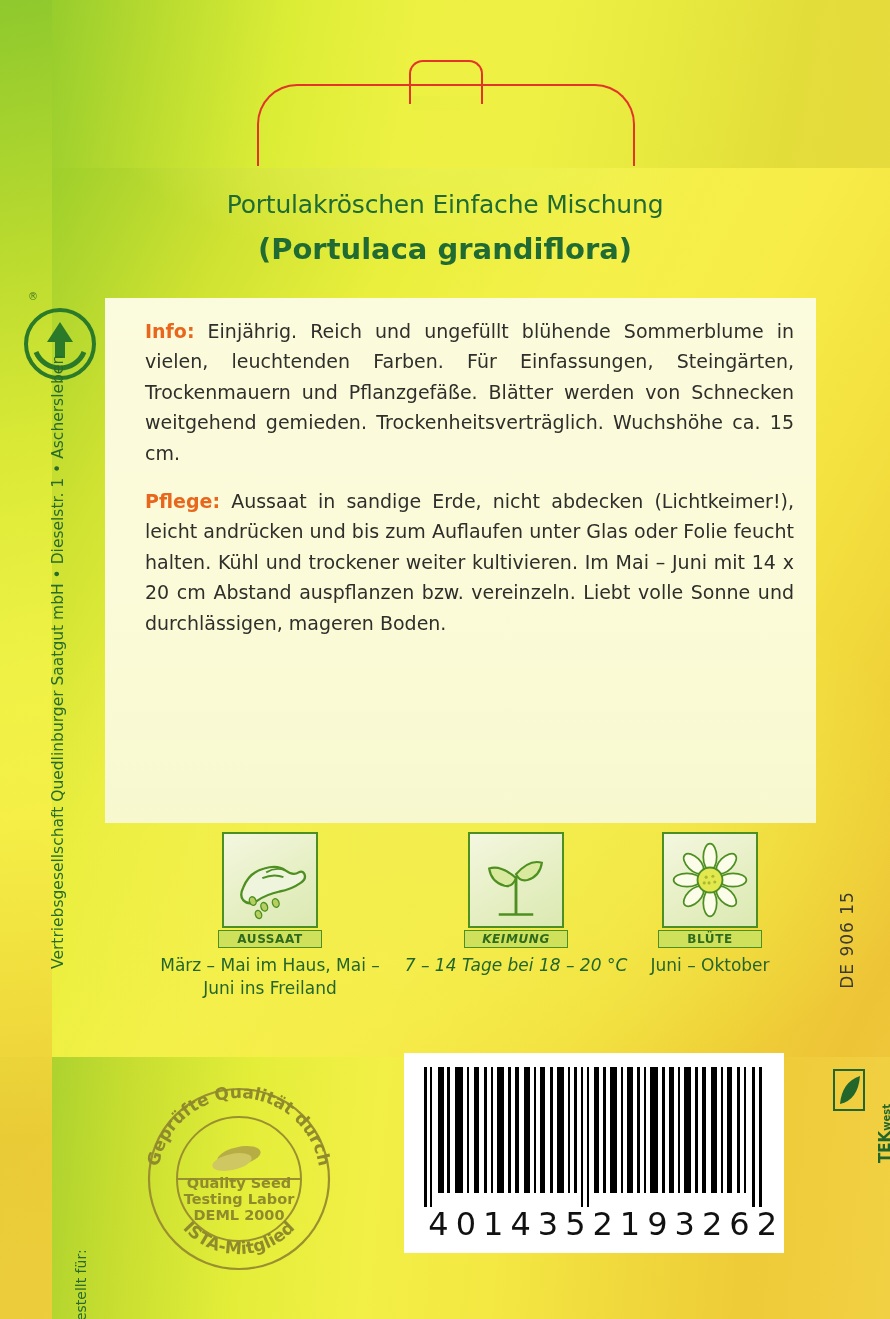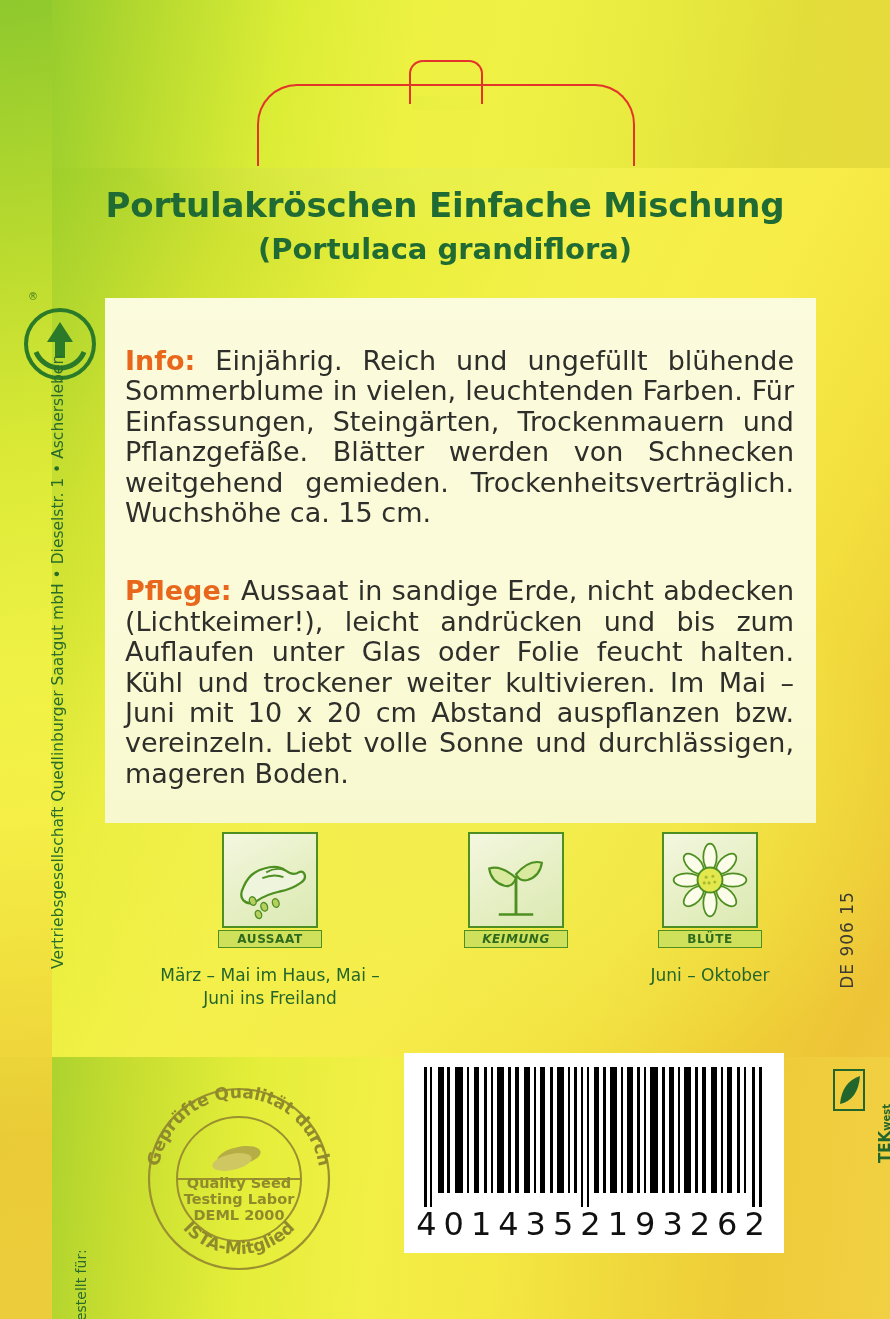--- a/index.html
+++ b/index.html
@@ -116,24 +116,24 @@
 
   
   #title-block {
     position: absolute;
     left: 0;
     top: 182px;
     width: 890px;
     text-align: center;
   }
   #main-title {
-    font-size: 34px;
+    font-size: 25px;
     line-height: 46px;
     color: #1f6b33;
-    font-weight: bold;
+    font-weight: normal;
     letter-spacing: -0.2px;
   }
   #latin-title {
     margin-top: 4px;
     font-size: 29px;
     line-height: 34px;
     color: #1f6b33;
     font-weight: bold;
   }
 
@@ -141,26 +141,25 @@
   #info-panel {
     position: absolute;
     left: 105px;
     top: 298px;
     width: 711px;
     height: 525px;
     background: linear-gradient(180deg, #fbfbdd 0%, #fbfbd9 55%, #f8f8cf 100%);
   }
   .para {
     position: relative;
-    padding: 0 22px 0 20px;
-    font-size: 27px;
+    padding: 0 22px 0 40px;
+    font-size: 19px;
     line-height: 30.4px;
     color: #2e2e2a;
     text-align: justify;
-    margin-top: 30px;
   }
   .para .lead {
     font-weight: bold;
     color: #e8671c;
   }
   #p-info { padding-top: 18px; }
   #p-pflege { padding-top: 18px; }
   #p-tipp { padding-top: 18px; }
 
   
@@ -240,21 +239,21 @@
     width: 96px;
     height: 96px;
     margin: 0 auto;
     border: 2px solid #4e8f21;
     background: linear-gradient(150deg, #f4f7e0 0%, #e6efc4 55%, #dbe9b2 100%);
     position: relative;
     box-sizing: border-box;
   }
   .icon-label {
     width: 104px;
-    margin: 2px auto 16px;
+    margin: 2px auto 6px;
     background: #cfe05a;
     border: 1.6px solid #4e8f21;
     font-size: 12px;
     font-weight: bold;
     letter-spacing: 0.6px;
     color: #2f6b1d;
     line-height: 16px;
     box-sizing: border-box;
   }
   .icon-caption {
@@ -286,21 +285,21 @@
     left: 18px;
     top: 14px;
     width: 344px;
     height: 140px;
   }
   #barcode-digits {
     position: absolute;
     left: 0;
     top: 152px;
     width: 380px;
-    text-align: center;
+    text-align: right;
     font-size: 32px;
     letter-spacing: 7px;
     color: #111;
     font-family: "DejaVu Sans", sans-serif;
   }
 
   
   #tek-logo {
     position: absolute;
     right: 18px;
@@ -350,21 +349,21 @@
 
   <div id="vertical-company">Vertriebsgesellschaft Quedlinburger Saatgut mbH • Dieselstr. 1 • Aschersleben</div>
   <div id="vertical-manufacturer">hergestellt für:</div>
   <div id="vertical-code">DE 906 15</div>
 
   <div id="info-panel">
     <div class="para" id="p-info">
       <span class="lead">Info:</span><span> Einjährig. Reich und ungefüllt blühende Sommerblume in vielen, leuchtenden Farben. Für Einfassungen, Steingärten, Trockenmauern und Pflanzgefäße. Blätter werden von Schnecken weitgehend gemieden. Trockenheitsverträglich. Wuchshöhe ca. 15 cm.</span>
     </div>
     <div class="para" id="p-pflege">
-      <span class="lead">Pflege:</span><span> Aussaat in sandige Erde, nicht abdecken (Lichtkeimer!), leicht andrücken und bis zum Auflaufen unter Glas oder Folie feucht halten. Kühl und trockener weiter kultivieren. Im Mai – Juni mit 10 x 20 cm Abstand auspflanzen bzw. vereinzeln. Liebt volle Sonne und durchlässigen, mageren Boden.</span>
+      <span class="lead">Pflege:</span><span> Aussaat in sandige Erde, nicht abdecken (Lichtkeimer!), leicht andrücken und bis zum Auflaufen unter Glas oder Folie feucht halten. Kühl und trockener weiter kultivieren. Im Mai – Juni mit 14 x 20 cm Abstand auspflanzen bzw. vereinzeln. Liebt volle Sonne und durchlässigen, mageren Boden.</span>
     </div>
   </div>
 
   <div id="icon-row">
 
     <div class="icon-col" id="icon-col-1">
       <div class="icon-box">
         <svg viewBox="0 0 96 96" width="92" height="92">
           <path d="M20 56 q6 -16 22 -20 q14 -4 22 2 q8 6 14 2 q4 -2 6 2 q2 5 -4 9 q-10 7 -22 9 q-14 3 -24 10 q-8 5 -14 -1 q-4 -5 0 -13 z" fill="#eef5dc" stroke="#4e8f21" stroke-width="2.4"></path>
           <path d="M44 40 q10 -6 20 -2" fill="none" stroke="#4e8f21" stroke-width="2"></path>
@@ -382,20 +381,21 @@
     <div class="icon-col" id="icon-col-2">
       <div class="icon-box">
         <svg viewBox="0 0 96 96" width="92" height="92">
           <path d="M48 84 L48 44" stroke="#4e8f21" stroke-width="3" fill="none"></path>
           <path d="M48 46 q-16 -14 -28 -10 q2 14 16 18 q8 2 12 -8 z" fill="#d9ea9e" stroke="#4e8f21" stroke-width="2.2"></path>
           <path d="M48 42 q14 -16 27 -12 q-2 14 -15 18 q-8 2 -12 -6 z" fill="#d9ea9e" stroke="#4e8f21" stroke-width="2.2"></path>
           <path d="M30 84 L66 84" stroke="#4e8f21" stroke-width="2.4"></path>
         </svg>
       </div>
       <div class="icon-label">KEIMUNG</div>
+      <div class="icon-caption">7 – 14 Tage bei 18 – 20 °C</div>
     </div>
 
     <div class="icon-col" id="icon-col-3">
       <div class="icon-box">
         <svg viewBox="0 0 96 96" width="92" height="92">
           <g stroke="#4e8f21" stroke-width="1.8" fill="#fbfde9">
             <ellipse cx="48" cy="24" rx="7" ry="14"></ellipse>
             <ellipse cx="48" cy="72" rx="7" ry="14"></ellipse>
             <ellipse cx="24" cy="48" rx="14" ry="7"></ellipse>
             <ellipse cx="72" cy="48" rx="14" ry="7"></ellipse>

